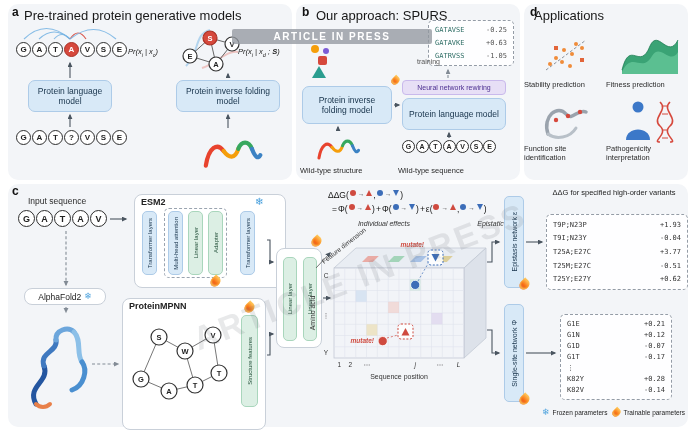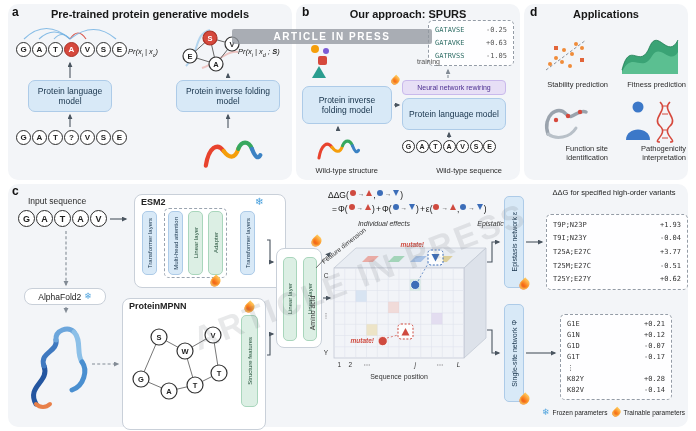--- a/index.html
+++ b/index.html
@@ -1,21 +1,21 @@
 <!DOCTYPE html>
 <html><head>
 <meta charset="utf-8">
 <style>
 *{margin:0;padding:0;box-sizing:border-box}
 body{background:#fff}
 .fig{position:relative;width:696px;height:431px;background:#fff;font-family:"Liberation Sans","DejaVu Sans",sans-serif;color:#1c1c1c;overflow:hidden}
 .abs{position:absolute}
 .panel{position:absolute;background:#f3f5f8;border-radius:10px}
 .plabel{position:absolute;font-size:12px;font-weight:bold;color:#111}
-.ptitle{position:absolute;font-size:11px;font-weight:700;text-align:center;color:#181818}
+.ptitle{position:absolute;font-size:13px;font-weight:400;color:#181818}
 .circ{width:15px;height:15px;border-radius:50%;border:1.2px solid #2e2e2e;background:#fff;display:flex;align-items:center;justify-content:center;font-size:8px;font-weight:700;flex:none;color:#222}
 .circ.red{background:#d6483c;border-color:#a93226;color:#fff}
 .seqrow{position:absolute;display:flex;gap:1px}
 .seqrow.sm .circ{width:13px;height:13px;font-size:7px}
 .seqrow.lg .circ{width:17px;height:17px;font-size:9px}
 .bluebox{position:absolute;background:#d8e9f7;border:1px solid #adcbe8;border-radius:7px;display:flex;align-items:center;justify-content:center;text-align:center;font-size:8.5px;line-height:1.2;color:#16324a;padding:2px}
 .purplebox{position:absolute;background:#e7dff6;border:1px solid #c9b9ec;border-radius:4px;display:flex;align-items:center;justify-content:center;text-align:center;font-size:7px;color:#4c2f90}
 .whitebox{position:absolute;background:#fff;border:1px solid #c9d0d9;border-radius:8px}
 .boxtitle{position:absolute;font-size:9px;font-weight:700;color:#222}
 .vbar{position:absolute;border-radius:5px;display:flex;align-items:center;justify-content:center}
@@ -23,21 +23,21 @@
 .vblue{background:#d8e9f7;border:1px solid #adcbe8}
 .vgreen{background:#dcefe4;border:1px solid #a9d6bc}
 .vgreen span{color:#1f4d36}
 .f6 span{font-size:6px}
 .f7 span{font-size:7px}
 .dashgroup{position:absolute;border:1px dashed #9aa4b0;border-radius:5px}
 .dashbox{position:absolute;border:1.2px dashed #949ca6;border-radius:5px;background:rgba(255,255,255,.88);padding:3px 6px;display:flex;flex-direction:column;justify-content:space-around}
 .resrow{display:flex;justify-content:space-between;font-family:"DejaVu Sans Mono",monospace;font-size:7px;color:#2f6e66}
 .resrow .val{color:#555}
 .tblrow{display:flex;justify-content:space-between;font-family:"DejaVu Sans Mono",monospace;font-size:7px;color:#333}
-.cap{position:absolute;font-size:7.5px;text-align:right;color:#2c2c2c;line-height:1.25}
+.cap{position:absolute;font-size:7.5px;text-align:left;color:#2c2c2c;line-height:1.25}
 .hdr{position:absolute;font-size:7.5px;text-align:center;color:#1c1c1c;line-height:1.25}
 .prob{position:absolute;font-size:7.5px;font-style:italic;color:#222;white-space:nowrap}
 .prob sub{font-size:5.5px}
 .prob .bs{font-weight:bold}
 .snow{font-size:10px;color:#49a0dd;line-height:1}
 .flame{display:inline-block;width:9px;height:11px;background:linear-gradient(180deg,#ffc155 8%,#f97316 55%,#df2d1b 100%);border-radius:0 50% 50% 50%;transform:rotate(45deg);box-shadow:inset 0 -2px 2px rgba(255,220,90,.8)}
 .legend{position:absolute;display:flex;align-items:center;gap:6px;font-size:6.5px;color:#222}
 .legitem{display:flex;align-items:center;gap:3px}
 .legend .snow{font-size:9px}
 .mk{display:inline-block;flex:none}

